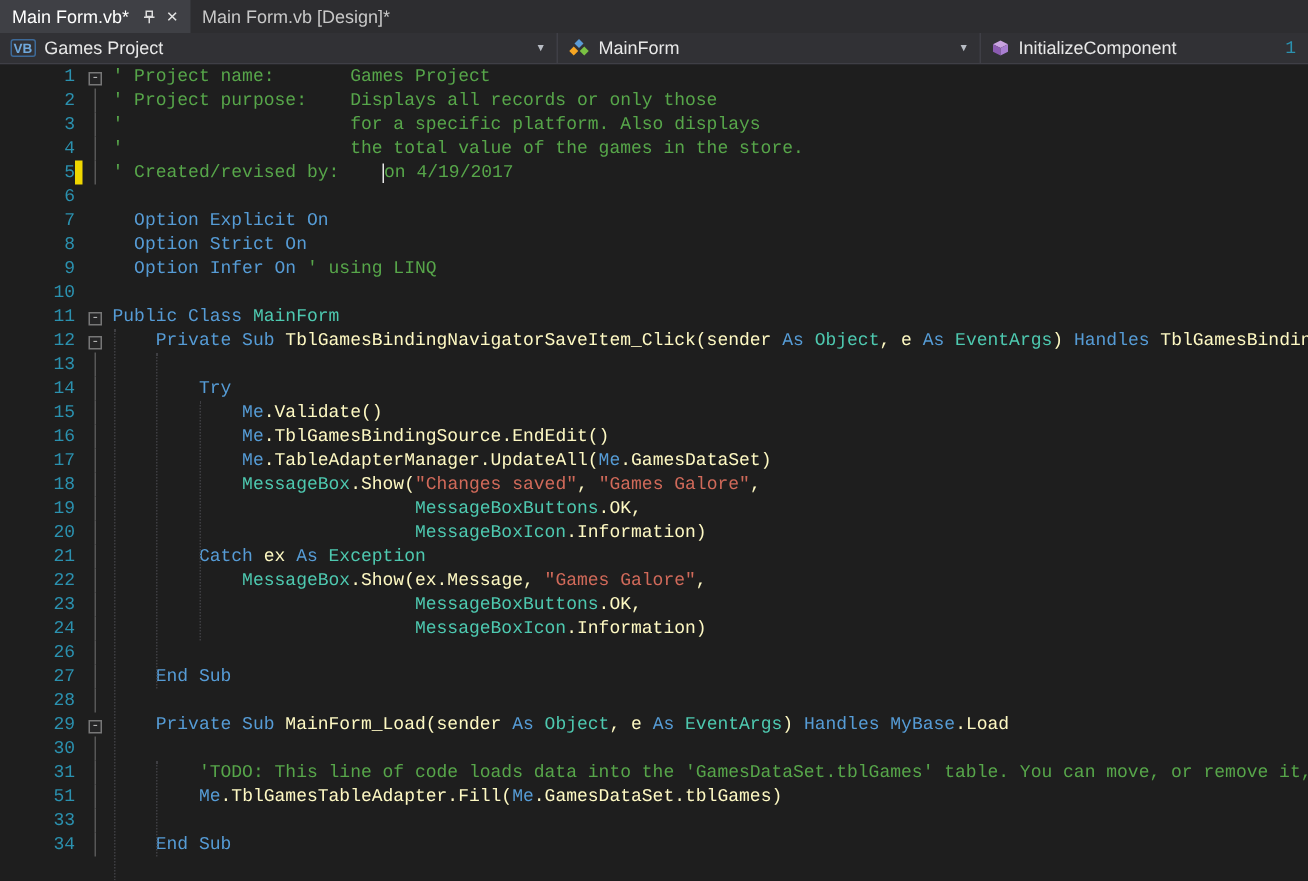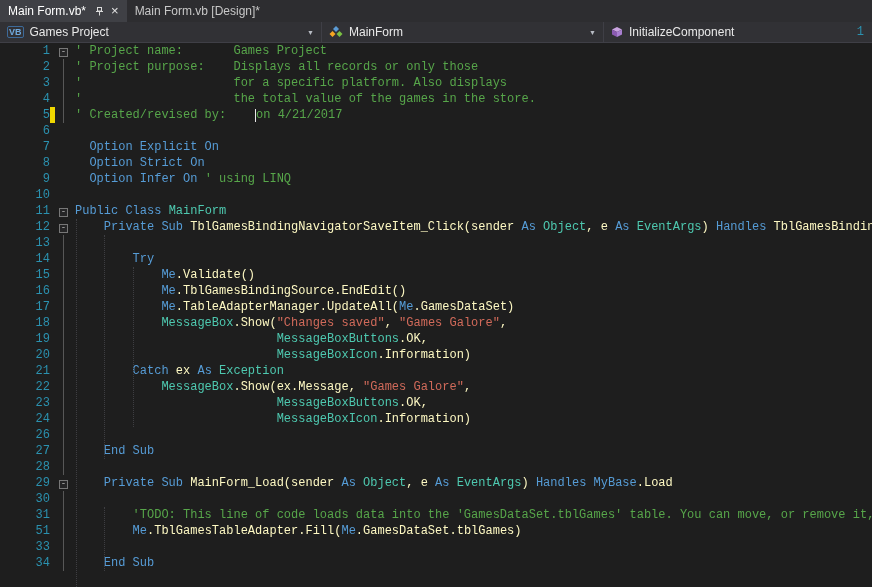--- a/index.html
+++ b/index.html
@@ -10,21 +10,21 @@
   .tab-bar { height:22px; background:#2D2D30; display:flex; align-items:stretch; }
   .tab { display:flex; align-items:center; padding:0 8px; font-size:12px; color:#C8C8C8; white-space:pre; }
   .tab.active { background:#3F4045; color:#FFFFFF; }
   .tab .pin-wrap { margin-left:8px; display:inline-flex; align-items:center; }
   .tab .close-x { margin-left:6px; font-size:13px; line-height:12px; color:#E4E4E4; }
 
   
   .nav-bar { height:21px; background:#2D2D30; border-bottom:1px solid #3F3F46; display:flex; }
   .combo { display:flex; align-items:center; gap:6px; padding:0 7px; font-size:12px; color:#E8E8E8;
            background:#313135; border-right:1px solid #3F3F46; white-space:pre; }
-  #combo-project { width:322px; }
+  #combo-project { width:372px; }
   #combo-class   { width:282px; }
   #combo-method  { flex:1; border-right:none;text-align:right; }
   .combo .arrow { margin-left:auto; font-size:7px; color:#B8BCC4; padding-left:8px; }
   .vb-badge { color:#6FA8DC; font-weight:bold; font-size:9px; border:1px solid #3D6astro; }
   .vb-badge { border:1px solid #3D6A99; padding:0 1px; border-radius:2px; line-height:10px; }
   .right-marker { position:absolute; top:25px; right:8px; color:#2B91AF;
                   font:12px "Liberation Mono","DejaVu Sans Mono",monospace; }
 
   
   .editor { position:absolute; top:43px; left:0; right:0; bottom:0; background:#1E1E1E;
@@ -102,21 +102,21 @@
 <div class="editor">
   <div class="guide" style="left:76px;  top:176px; height:368px"></div>
   <div class="guide" style="left:104px; top:192px; height:224px"></div>
   <div class="guide" style="left:104px; top:464px; height:64px"></div>
   <div class="guide" style="left:133px; top:224px; height:160px"></div>
   <div>
       <div class="line"><span class="ln">1</span><span class="chg"></span><span class="fold"><span class="foldbox">-</span></span><span class="code"><span class="c">' Project name:       Games Project</span></span></div>
       <div class="line"><span class="ln">2</span><span class="chg"></span><span class="fold"><span class="foldline"></span></span><span class="code"><span class="c">' Project purpose:    Displays all records or only those</span></span></div>
       <div class="line"><span class="ln">3</span><span class="chg"></span><span class="fold"><span class="foldline"></span></span><span class="code"><span class="c">'                     for a specific platform. Also displays</span></span></div>
       <div class="line"><span class="ln">4</span><span class="chg"></span><span class="fold"><span class="foldline"></span></span><span class="code"><span class="c">'                     the total value of the games in the store.</span></span></div>
-      <div class="line"><span class="ln">5</span><span class="chg changed"></span><span class="fold"><span class="foldline"></span></span><span class="code"><span class="c">' Created/revised by:    </span><span class="cursor"></span><span class="c">on 4/21/2017</span></span></div>
+      <div class="line"><span class="ln">5</span><span class="chg changed"></span><span class="fold"><span class="foldline"></span></span><span class="code"><span class="c">' Created/revised by:    </span><span class="cursor"></span><span class="c">on 4/19/2017</span></span></div>
       <div class="line"><span class="ln">6</span><span class="chg"></span><span class="fold"></span><span class="code"></span></div>
       <div class="line"><span class="ln">7</span><span class="chg"></span><span class="fold"></span><span class="code"><span class="k">  Option Explicit On</span></span></div>
       <div class="line"><span class="ln">8</span><span class="chg"></span><span class="fold"></span><span class="code"><span class="k">  Option Strict On</span></span></div>
       <div class="line"><span class="ln">9</span><span class="chg"></span><span class="fold"></span><span class="code"><span class="k">  Option Infer On </span><span class="c">' using LINQ</span></span></div>
       <div class="line"><span class="ln">10</span><span class="chg"></span><span class="fold"></span><span class="code"></span></div>
       <div class="line"><span class="ln">11</span><span class="chg"></span><span class="fold"><span class="foldbox">-</span></span><span class="code"><span class="k">Public Class </span><span class="t">MainForm</span></span></div>
       <div class="line"><span class="ln">12</span><span class="chg"></span><span class="fold"><span class="foldbox">-</span></span><span class="code"><span class="k">    Private Sub </span><span class="d">TblGamesBindingNavigatorSaveItem_Click(sender </span><span class="k">As </span><span class="t">Object</span><span class="d">, e </span><span class="k">As </span><span class="t">EventArgs</span><span class="d">) </span><span class="k">Handles </span><span class="d">TblGamesBindingNavigatorSaveItem.Click</span></span></div>
       <div class="line"><span class="ln">13</span><span class="chg"></span><span class="fold"><span class="foldline"></span></span><span class="code"></span></div>
       <div class="line"><span class="ln">14</span><span class="chg"></span><span class="fold"><span class="foldline"></span></span><span class="code"><span class="k">        Try</span></span></div>
       <div class="line"><span class="ln">15</span><span class="chg"></span><span class="fold"><span class="foldline"></span></span><span class="code"><span class="k">            Me</span><span class="d">.Validate()</span></span></div>

